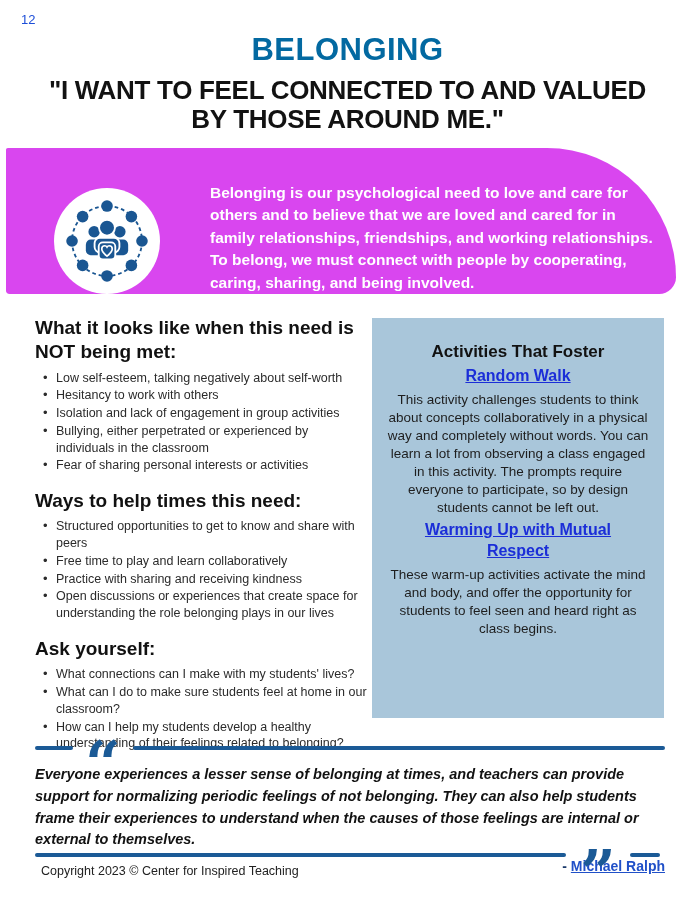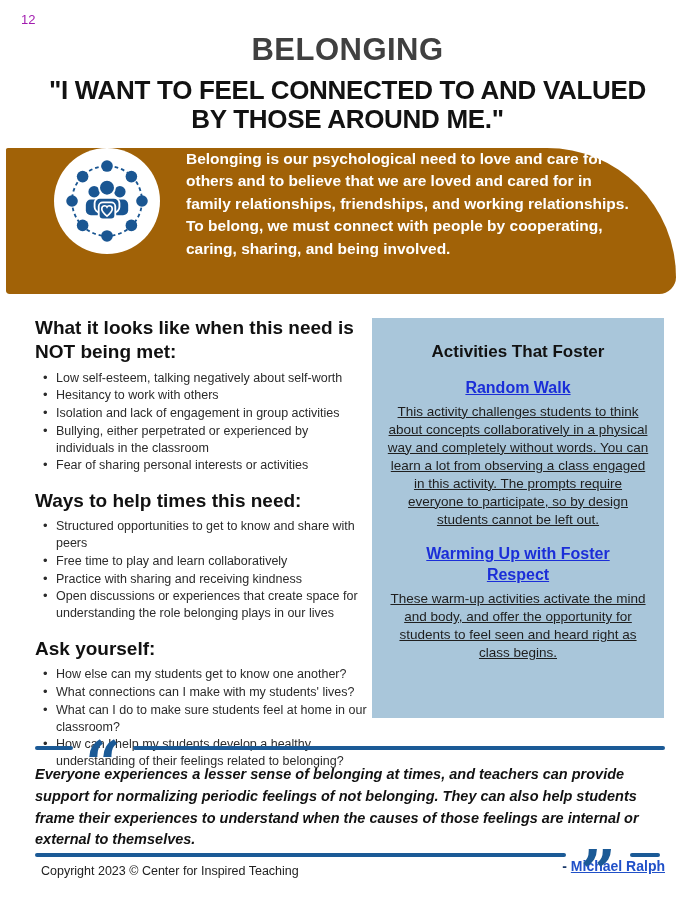--- a/index.html
+++ b/index.html
@@ -2,38 +2,38 @@
 <html><head>
 <meta charset="utf-8">
 <style>
   * { margin:0; padding:0; box-sizing:border-box; }
   html,body { background:#e8e8e8; }
   .page {
     position:relative; width:695px; height:900px; margin:0 auto;
     background:#ffffff; overflow:hidden;
     font-family:"Liberation Sans", sans-serif; color:#1f1f1f;
   }
-  .page-number { position:absolute; top:12px; left:21px; font-size:13px; color:#a21caf; }
+  .page-number { position:absolute; top:12px; left:21px; font-size:13px; color:#1d4ed8; }
 
   .header { position:absolute; top:32px; left:0; width:100%; text-align:center; }
   .title {
     font-size:31px; font-weight:bold; letter-spacing:0.5px;
-    color:#404040;
+    color:#0369a1;
   }
   .subtitle {
     margin:8px auto 0; max-width:600px;
     font-size:26px; font-weight:bold; letter-spacing:-0.3px;
     color:#121212; line-height:1.12;
   }
 
   .banner {
     position:absolute; top:148px; left:6px; width:670px; height:146px;
-    background:#a16207;
+    background:#d946ef;
     border-radius:2px 138px 18px 4px;
-    display:flex; align-items:flex-start;
+    display:flex; align-items:flex-end;gap:24px;
   }
   .banner-icon-wrap {
     flex:0 0 auto; margin-left:48px;
     width:106px; height:106px; border-radius:50%; background:#ffffff;
     display:flex; align-items:center; justify-content:center;
   }
   .banner-icon-wrap svg { width:92px; height:92px; }
   .banner-text {
     margin-left:26px; width:452px;
     color:#ffffff; font-size:15.5px; font-weight:bold; line-height:1.45;
@@ -53,21 +53,21 @@
   .bullet-list li::before {
     content:"•"; position:absolute; left:2px; top:-1px; font-size:13px; color:#2b2b2b;
   }
 
   .activities-box {
     position:absolute; top:318px; left:372px; width:292px; height:400px;
     background:#A9C6DA; padding:24px 13px 10px; text-align:center;
   }
   .activities-heading1 { font-size:17px; font-weight:bold; color:#121212; }
   .activities-heading2 { font-size:17.5px; font-weight:bold; color:#1C6EAE; margin-top:2px; }
-  .activity { margin-top:16px;text-decoration:underline; }
+  .activity { margin-top:4px; }
   .activity-link {
     display:inline-block; max-width:220px;
     font-size:16px; font-weight:bold; color:#1B2ED8;
     text-decoration:underline; line-height:1.3; cursor:pointer;
   }
   .activity-desc { margin-top:4px; font-size:13.5px; color:#1e1e1e; line-height:1.33; }
 
   .rule { background:#1B5A96; height:4px; border-radius:2px; }
   .quote-rule-top {
     position:absolute; top:733px; left:35px; width:630px; height:30px;
@@ -153,36 +153,35 @@
       <ul class="bullet-list">
         <li>Structured opportunities to get to know and share with peers</li>
         <li>Free time to play and learn collaboratively</li>
         <li>Practice with sharing and receiving kindness</li>
         <li>Open discussions or experiences that create space for understanding the role belonging plays in our lives</li>
       </ul>
     </div>
     <div class="section">
       <div class="section-heading">Ask yourself:</div>
       <ul class="bullet-list">
-        <li>How else can my students get to know one another?</li>
         <li>What connections can I make with my students' lives?</li>
         <li>What can I do to make sure students feel at home in our classroom?</li>
         <li>How can I help my students develop a healthy understanding of their feelings related to belonging?</li>
       </ul>
     </div>
   </div>
 
   <div class="activities-box">
     <div class="activities-heading1">Activities That Foster</div>
     <div class="activity">
       <a class="activity-link">Random Walk</a>
       <div class="activity-desc">This activity challenges students to think about concepts collaboratively in a physical way and completely without words. You can learn a lot from observing a class engaged in this activity. The prompts require everyone to participate, so by design students cannot be left out.</div>
     </div>
     <div class="activity">
-      <a class="activity-link">Warming Up with Foster Respect</a>
+      <a class="activity-link">Warming Up with Mutual Respect</a>
       <div class="activity-desc">These warm-up activities activate the mind and body, and offer the opportunity for students to feel seen and heard right as class begins.</div>
     </div>
   </div>
 
   <div class="quote-rule-top">
     <div class="rule dash"></div>
     <span class="quote-glyph open">“</span>
     <div class="rule line"></div>
   </div>
 

